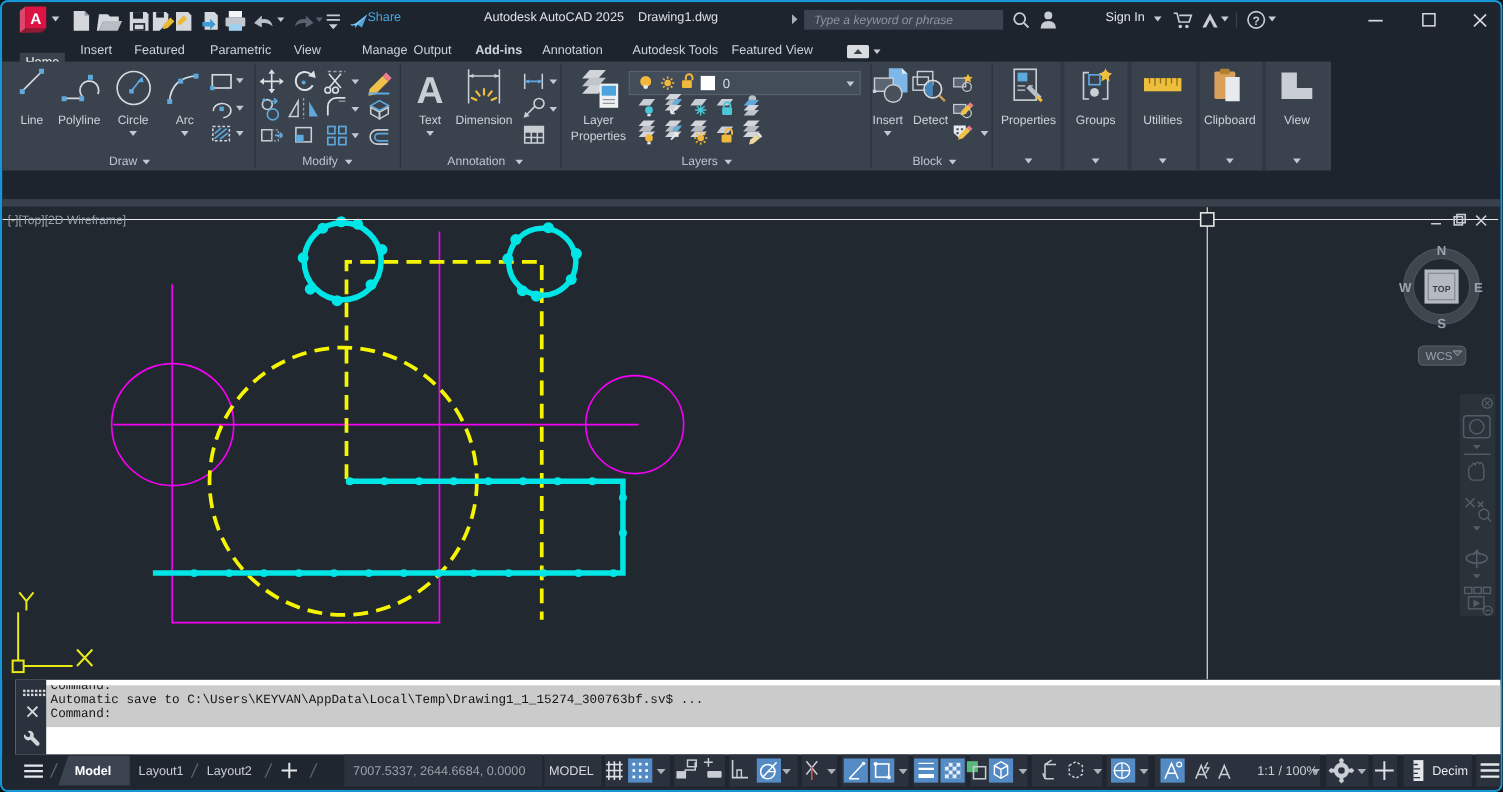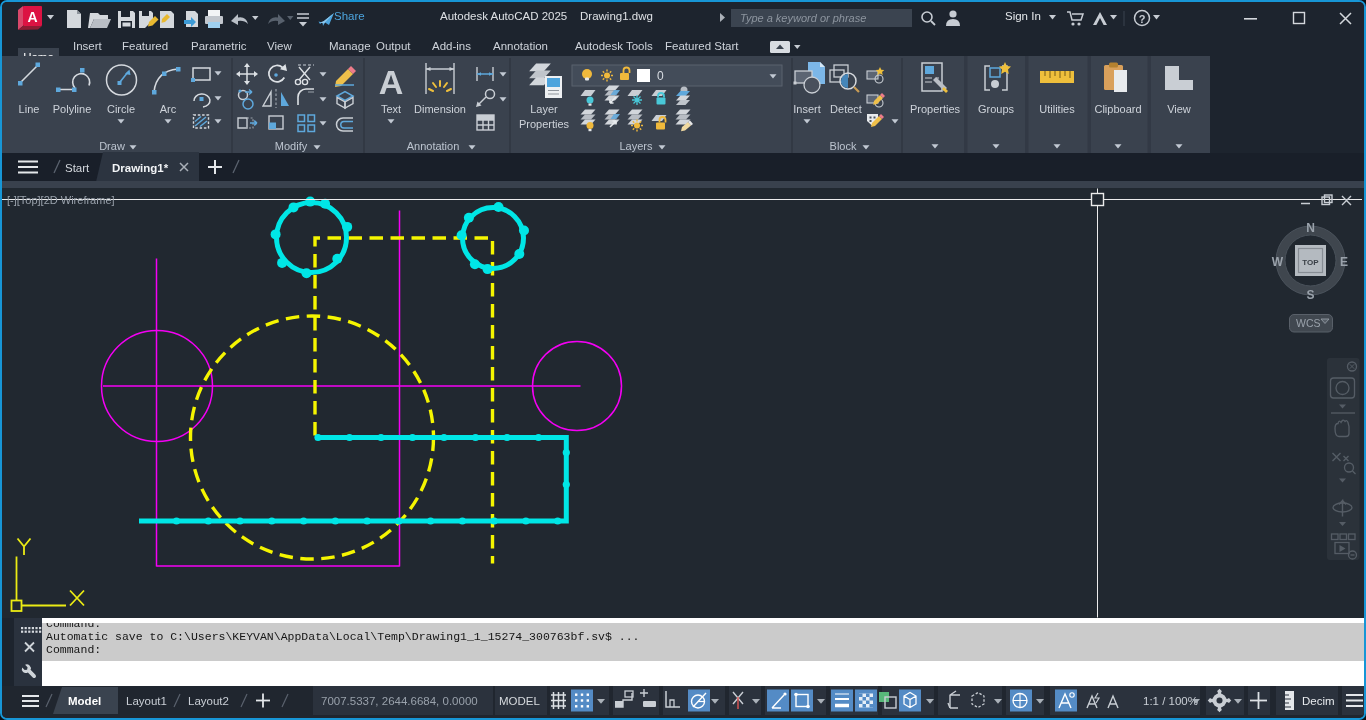--- a/index.html
+++ b/index.html
@@ -113,24 +113,24 @@
     <div class="ttxt" style="left:332px;color:#4da4dd;">Share</div>
   </div>
   <div id="ribtabs">
     <div class="rtab active" style="left:16px;width:41px;margin-top:11px;">Home</div>
     <div class="rtab" style="left:71px;">Insert</div>
     <div class="rtab" style="left:120px;">Featured</div>
     <div class="rtab" style="left:189px;">Parametric</div>
     <div class="rtab" style="left:265px;">View</div>
     <div class="rtab" style="left:327px;">Manage</div>
     <div class="rtab" style="left:374px;">Output</div>
-    <div class="rtab" style="left:430px;">Add-ins</div>
+    <div class="rtab" style="left:430px;font-weight:bold;">Add-ins</div>
     <div class="rtab" style="left:491px;">Annotation</div>
     <div class="rtab" style="left:573px;">Autodesk Tools</div>
-    <div class="rtab" style="left:663px;">Featured Start</div>
+    <div class="rtab" style="left:663px;">Featured View</div>
     <svg class="abs" style="left:768px;top:3px" width="32" height="14" viewBox="0 0 32 14">
       <rect x="0" y="1" width="20" height="12" rx="1.5" fill="#d8dce1"></rect>
       <path d="M6 9 l4 -4.5 l4 4.5 Z" fill="#3a424e"></path>
       <path d="M24 5 l6.5 0 l-3.25 4 Z" fill="#c7ccd3"></path>
     </svg>
   </div>
   <div id="ribbon">
   <svg class="abs" style="left:0;top:0" width="1208" height="99" viewBox="0 0 1208 99" font-family="Liberation Sans">
     <defs>
       <path id="dd" d="M-3.5 -1.8 L3.5 -1.8 L0 2.6 Z" fill="#c2c9d3"></path>
@@ -462,39 +462,20 @@
     <path d="M1112 14 h13 v22 h-13 Z" fill="#e8ebee"></path>
     <text x="1116" y="57" font-size="11" fill="#ced3da" text-anchor="middle">Clipboard</text>
     <use href="#dd" x="1116" y="90"></use>
 
     <path d="M1163 10 h14 v14 h14 v10 h-28 Z" fill="#c9ced4"></path>
     <text x="1177" y="57" font-size="11" fill="#ced3da" text-anchor="middle">View</text>
     <use href="#dd" x="1177" y="90"></use>
   </svg>
   </div>
   <div id="ribbonvoid"></div>
-  <div id="filetabs">
-    <svg class="abs" style="left:0;top:-1px" width="260" height="30" viewBox="0 0 260 30" font-family="Liberation Sans">
-      <g stroke="#e4e7ea" stroke-width="2.2">
-          <line x1="16" y1="9.5" x2="36" y2="9.5"></line>
-          <line x1="16" y1="15" x2="36" y2="15"></line>
-          <line x1="16" y1="20.5" x2="36" y2="20.5"></line>
-        </g>
-      <line x1="52" y1="21" x2="58" y2="8" stroke="#5a626e" stroke-width="1.3"></line>
-      <text x="63" y="19.5" font-size="11.5" fill="#d5d9de">Start</text>
-      <path d="M101 0 H197 V30 H94 Z" fill="#2c3440"></path>
-      <text x="110" y="19.5" font-size="11.5" font-weight="bold" fill="#f2f4f6">Drawing1*</text>
-      <path d="M178 11 l8 8 M186 11 l-8 8" stroke="#aab0b8" stroke-width="1.5"></path>
-      <g stroke="#e4e7ea" stroke-width="2">
-          <line x1="206" y1="15" x2="220" y2="15"></line>
-          <line x1="213" y1="8" x2="213" y2="22"></line>
-        </g>
-      <line x1="231" y1="21" x2="237" y2="8" stroke="#5a626e" stroke-width="1.3"></line>
-    </svg>
-  </div>
   <div id="strip"></div>
   <div id="canvas">
   <svg class="abs" style="left:0;top:0" width="1362" height="430" viewBox="2 187.5 1362 430" font-family="Liberation Sans">
 
     <g stroke="#f400f4" stroke-width="1.5" fill="none">
       <circle cx="157" cy="385.5" r="55.5"></circle>
       <circle cx="577" cy="385.5" r="44.5"></circle>
       <line x1="103" y1="385.5" x2="580.5" y2="385.5"></line>
       <line x1="156.5" y1="258" x2="156.5" y2="566"></line>
       <line x1="399.5" y1="210" x2="399.5" y2="566"></line>

